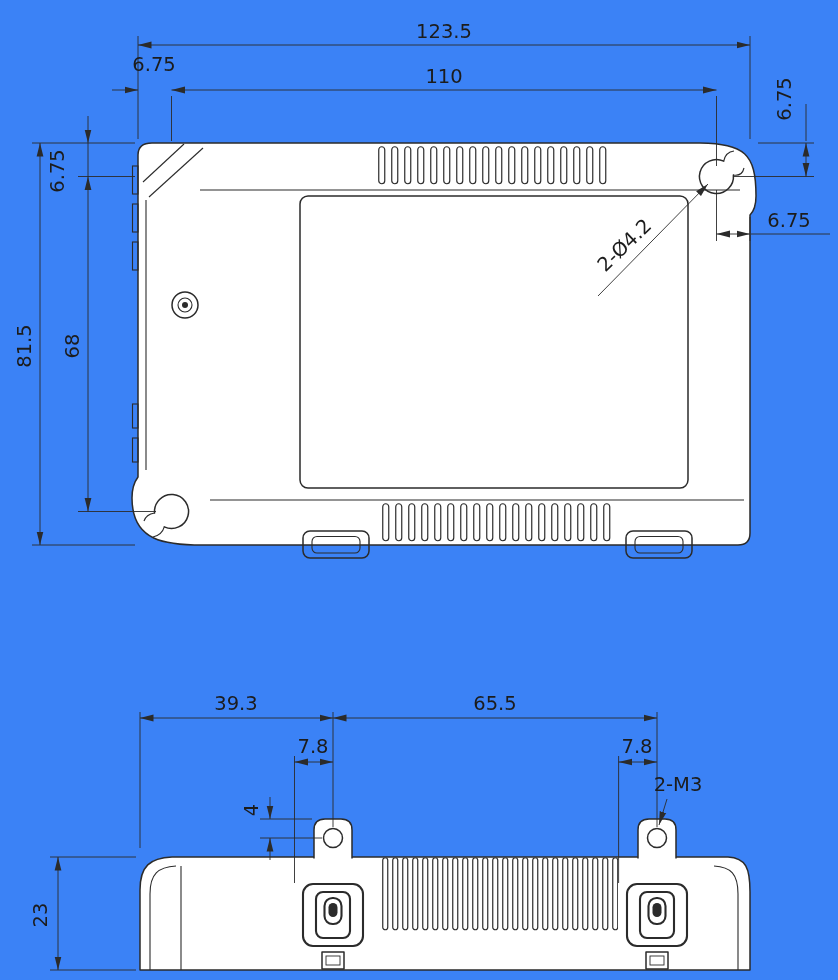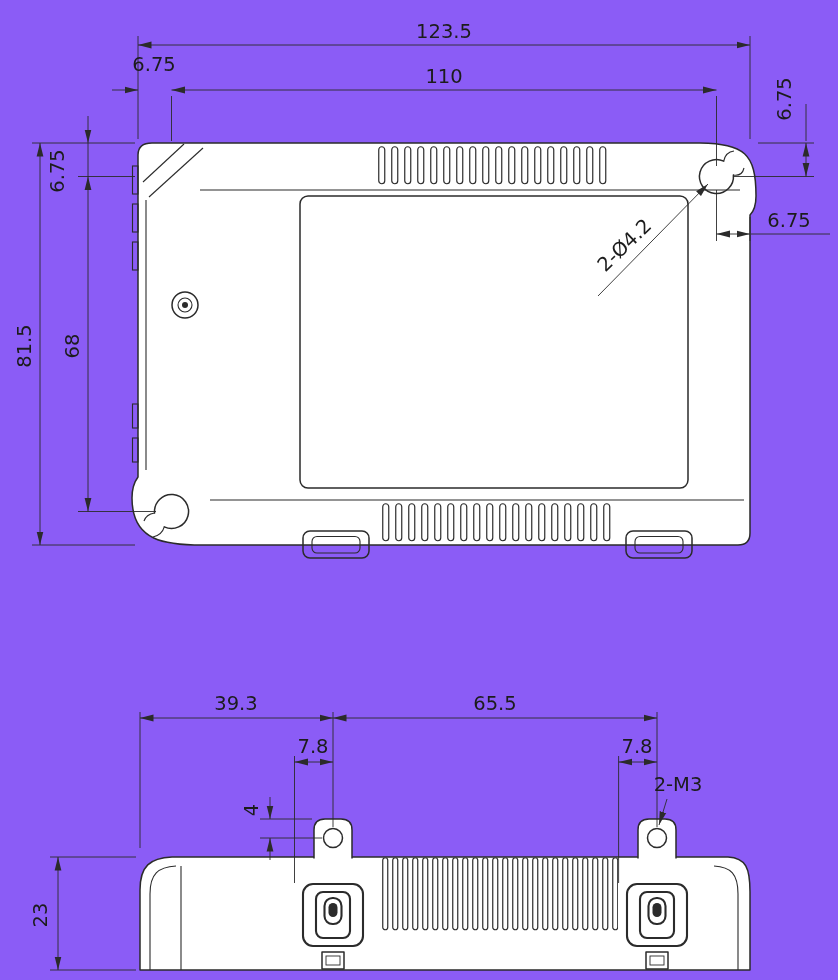--- a/index.html
+++ b/index.html
@@ -1,16 +1,16 @@
 <!DOCTYPE html>
 <html><head>
 <meta charset="utf-8">
 <style>
   html,body{margin:0;padding:0;background:#ffffff;}
-  .canvas{width:838px;height:980px;background:#8b5cf6;position:relative;overflow:hidden;}
+  .canvas{width:838px;height:980px;background:#3b82f6;position:relative;overflow:hidden;}
   svg{display:block;}
   .ln{stroke:#2b2b2b;stroke-width:1.5;fill:none;stroke-linecap:round;stroke-linejoin:round;}
   .lnf{stroke:#2b2b2b;stroke-width:1.5;fill:#ffffff;stroke-linejoin:round;}
   .ln2{stroke:#2b2b2b;stroke-width:2.1;fill:none;stroke-linejoin:round;}
   .thin{stroke:#2b2b2b;stroke-width:1.1;fill:none;}
   .xln{stroke:#2b2b2b;stroke-width:0.9;fill:none;}
   text.dim{font-family:"DejaVu Sans","Liberation Sans",sans-serif;font-size:19.5px;fill:#1c1c1c;}
   .mid{text-anchor:middle;}
 </style>
 </head>

